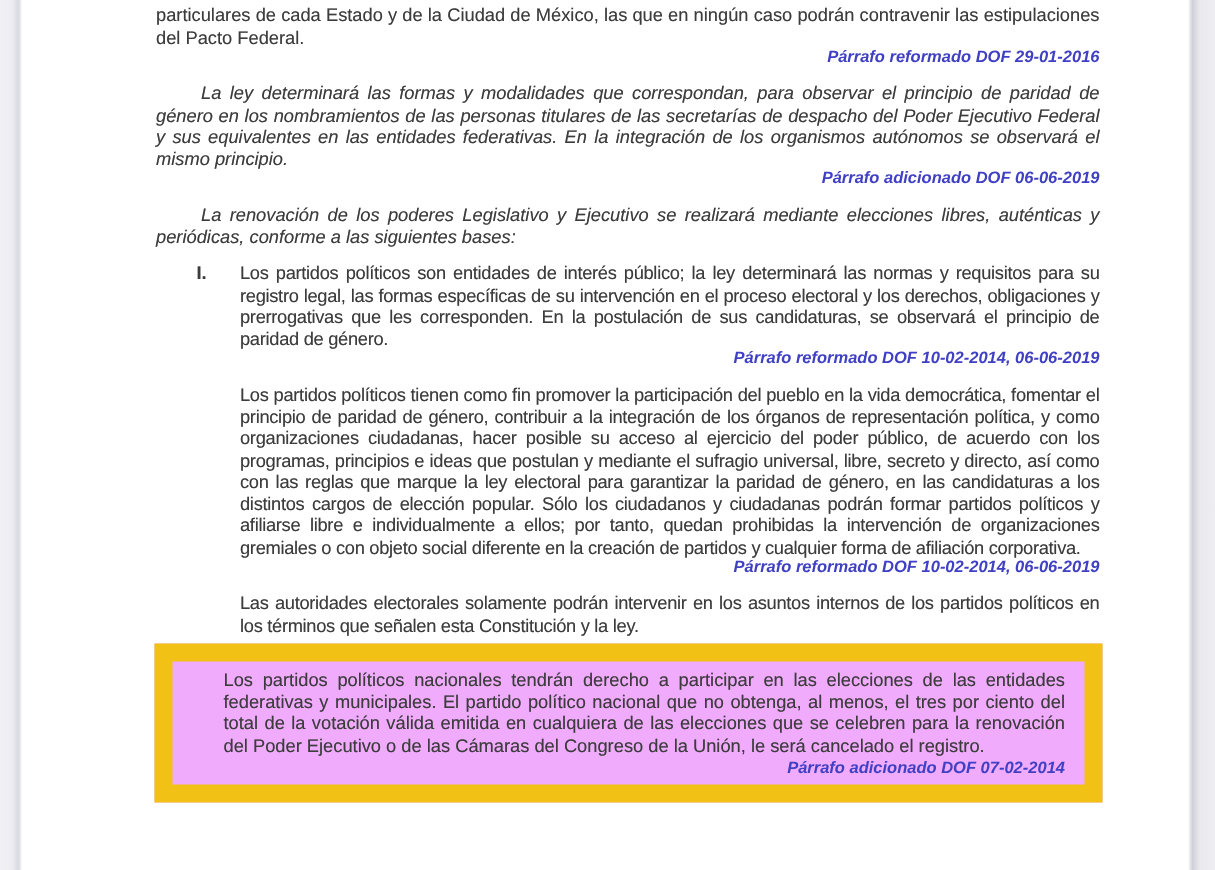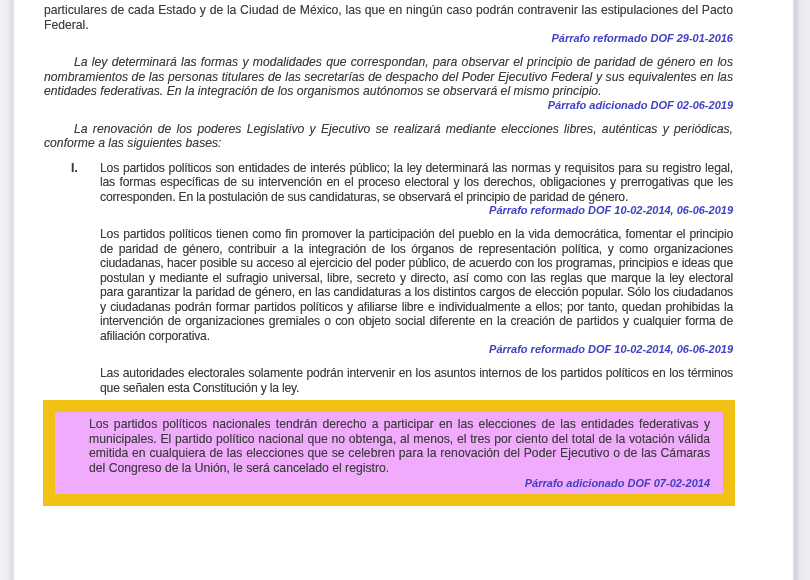--- a/index.html
+++ b/index.html
@@ -27,21 +27,21 @@
   .edge-left {
     left: 0; width: 15px;
     background: linear-gradient(to right, #f1f1f5 0%, #ececf1 55%, #d9d9e1 82%, #ffffff 100%);
   }
   .edge-right {
     right: 0; width: 18px;
     background: linear-gradient(to right, #ffffff 0%, #cfcfd8 16%, #e9e9ee 45%, var(--edge) 100%);
   }
   .content {
     position: relative;
-    padding: 3px 77px 0 44px;
+    padding: 3px 77px 0 104px;
   }
   .body {
     font-family: "Liberation Sans", sans-serif;
     font-size: 12.2px;
     line-height: 14.5px;
     color: var(--body-color);
     text-align: justify;
     margin: 0;
     text-shadow: 0 0 0.4px rgba(60,60,60,0.45);
   }
@@ -89,21 +89,21 @@
 <div class="canvas">
   <div class="edge edge-left"></div>
   <div class="edge edge-right"></div>
 
   <div class="content">
 
     <p class="body">particulares de cada Estado y de la Ciudad de México, las que en ningún caso podrán contravenir las estipulaciones del Pacto Federal.</p>
     <p class="dof">Párrafo reformado DOF 29-01-2016</p>
 
     <p class="body indent">La ley determinará las formas y modalidades que correspondan, para observar el principio de paridad de género en los nombramientos de las personas titulares de las secretarías de despacho del Poder Ejecutivo Federal y sus equivalentes en las entidades federativas. En la integración de los organismos autónomos se observará el mismo principio.</p>
-    <p class="dof">Párrafo adicionado DOF 02-06-2019</p>
+    <p class="dof">Párrafo adicionado DOF 06-06-2019</p>
 
     <p class="body indent">La renovación de los poderes Legislativo y Ejecutivo se realizará mediante elecciones libres, auténticas y periódicas, conforme a las siguientes bases:</p>
 
     <div class="list-row">
       <span class="marker">I.</span>
       <p class="body list-text">Los partidos políticos son entidades de interés público; la ley determinará las normas y requisitos para su registro legal, las formas específicas de su intervención en el proceso electoral y los derechos, obligaciones y prerrogativas que les corresponden. En la postulación de sus candidaturas, se observará el principio de paridad de género.</p>
     </div>
     <p class="dof">Párrafo reformado DOF 10-02-2014, 06-06-2019</p>
 
     <p class="body sub">Los partidos políticos tienen como fin promover la participación del pueblo en la vida democrática, fomentar el principio de paridad de género, contribuir a la integración de los órganos de representación política, y como organizaciones ciudadanas, hacer posible su acceso al ejercicio del poder público, de acuerdo con los programas, principios e ideas que postulan y mediante el sufragio universal, libre, secreto y directo, así como con las reglas que marque la ley electoral para garantizar la paridad de género, en las candidaturas a los distintos cargos de elección popular. Sólo los ciudadanos y ciudadanas podrán formar partidos políticos y afiliarse libre e individualmente a ellos; por tanto, quedan prohibidas la intervención de organizaciones gremiales o con objeto social diferente en la creación de partidos y cualquier forma de afiliación corporativa.</p>

